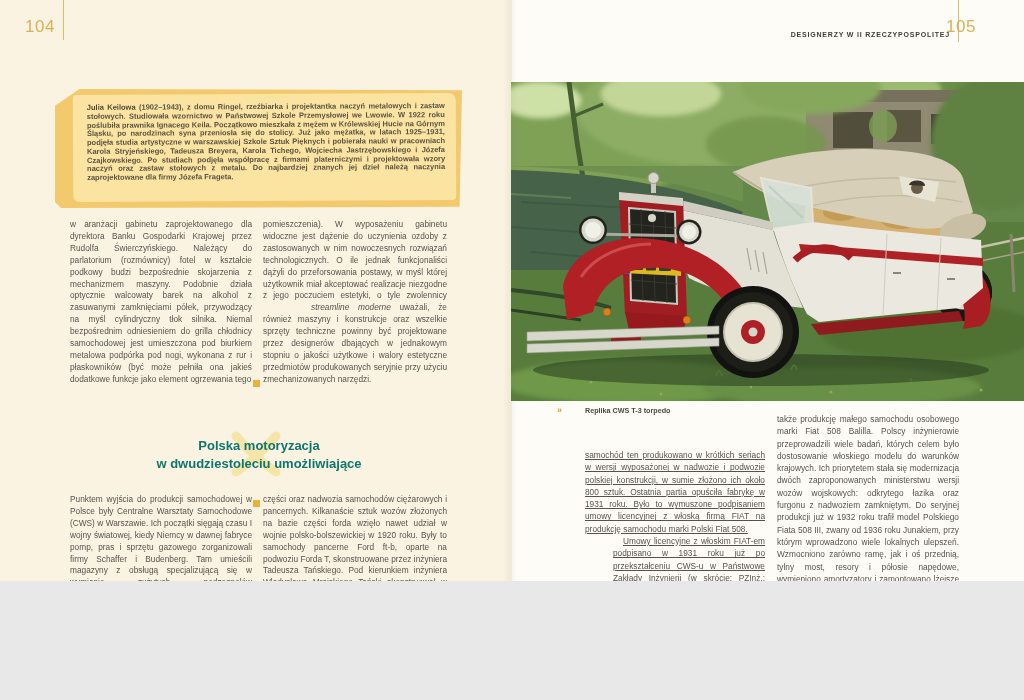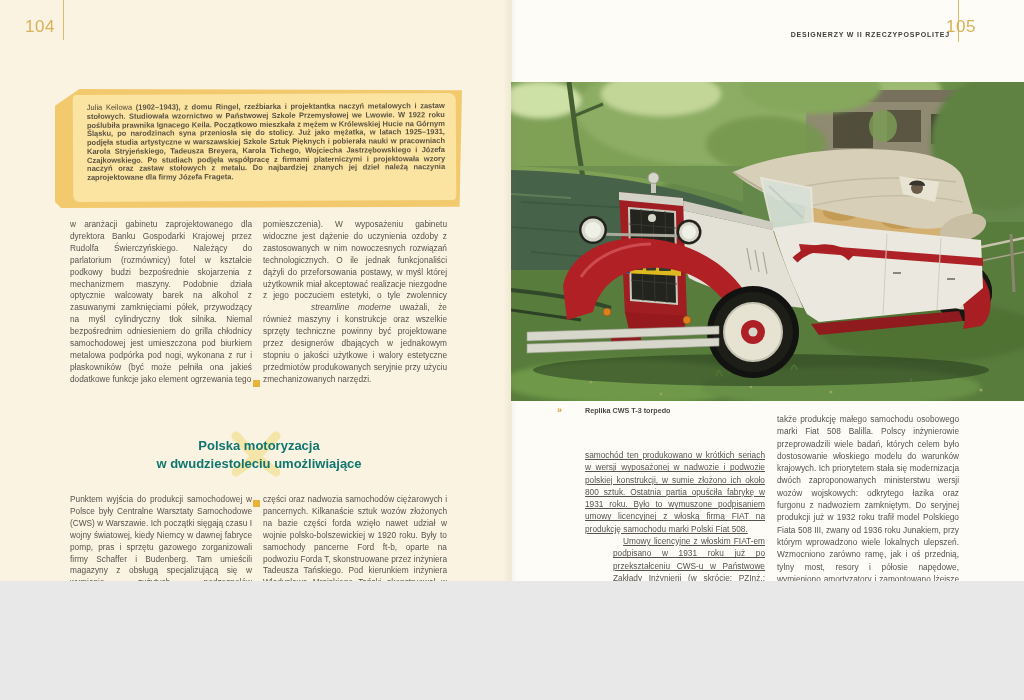--- a/index.html
+++ b/index.html
@@ -18,21 +18,21 @@
   .rule-right{left:958px;height:42px;}
   .running-head{position:absolute;left:0;top:31px;width:950px;text-align:right;
           font-size:7px;font-weight:700;letter-spacing:.8px;color:#3f3f39;}
   
   .bio-back{position:absolute;left:55px;top:89px;width:407px;height:119px;background:#f2c96d;
           clip-path:polygon(0 14%,6% 0,100% 1%,99.4% 99%,1.5% 100%,0 95%);}
   .bio-front{position:absolute;left:73px;top:94px;width:383px;height:107px;background:#fbe3a1;
           border-radius:4px 7px 4px 6px;transform:rotate(-.3deg);}
   .bio-front p{margin:0;padding:9px 11px 0 14px;font-size:7.5px;line-height:8.75px;
           font-weight:600;color:#5a5343;text-align:justify;}
-  .bio-front strong{font-weight:400;color:#4e4636;}
+  .bio-front strong{font-weight:700;color:#4e4636;}
   
   .col{position:absolute;font-size:8.3px;line-height:11.9px;color:#56534c;text-align:justify;}
   .col p{margin:0;text-decoration:underline;}
   .colA1{left:70px;top:219px;width:182px;}
   .colA2{left:263px;top:219px;width:184px;}
   .colA2 em{font-style:italic;margin-left:48px;}
   .colB1{left:70px;top:494px;width:182px;}
   .colB2{left:263px;top:494px;width:184px;}
   .colR{line-height:12.3px;}
   .colR1{left:585px;top:449px;width:180px;}

